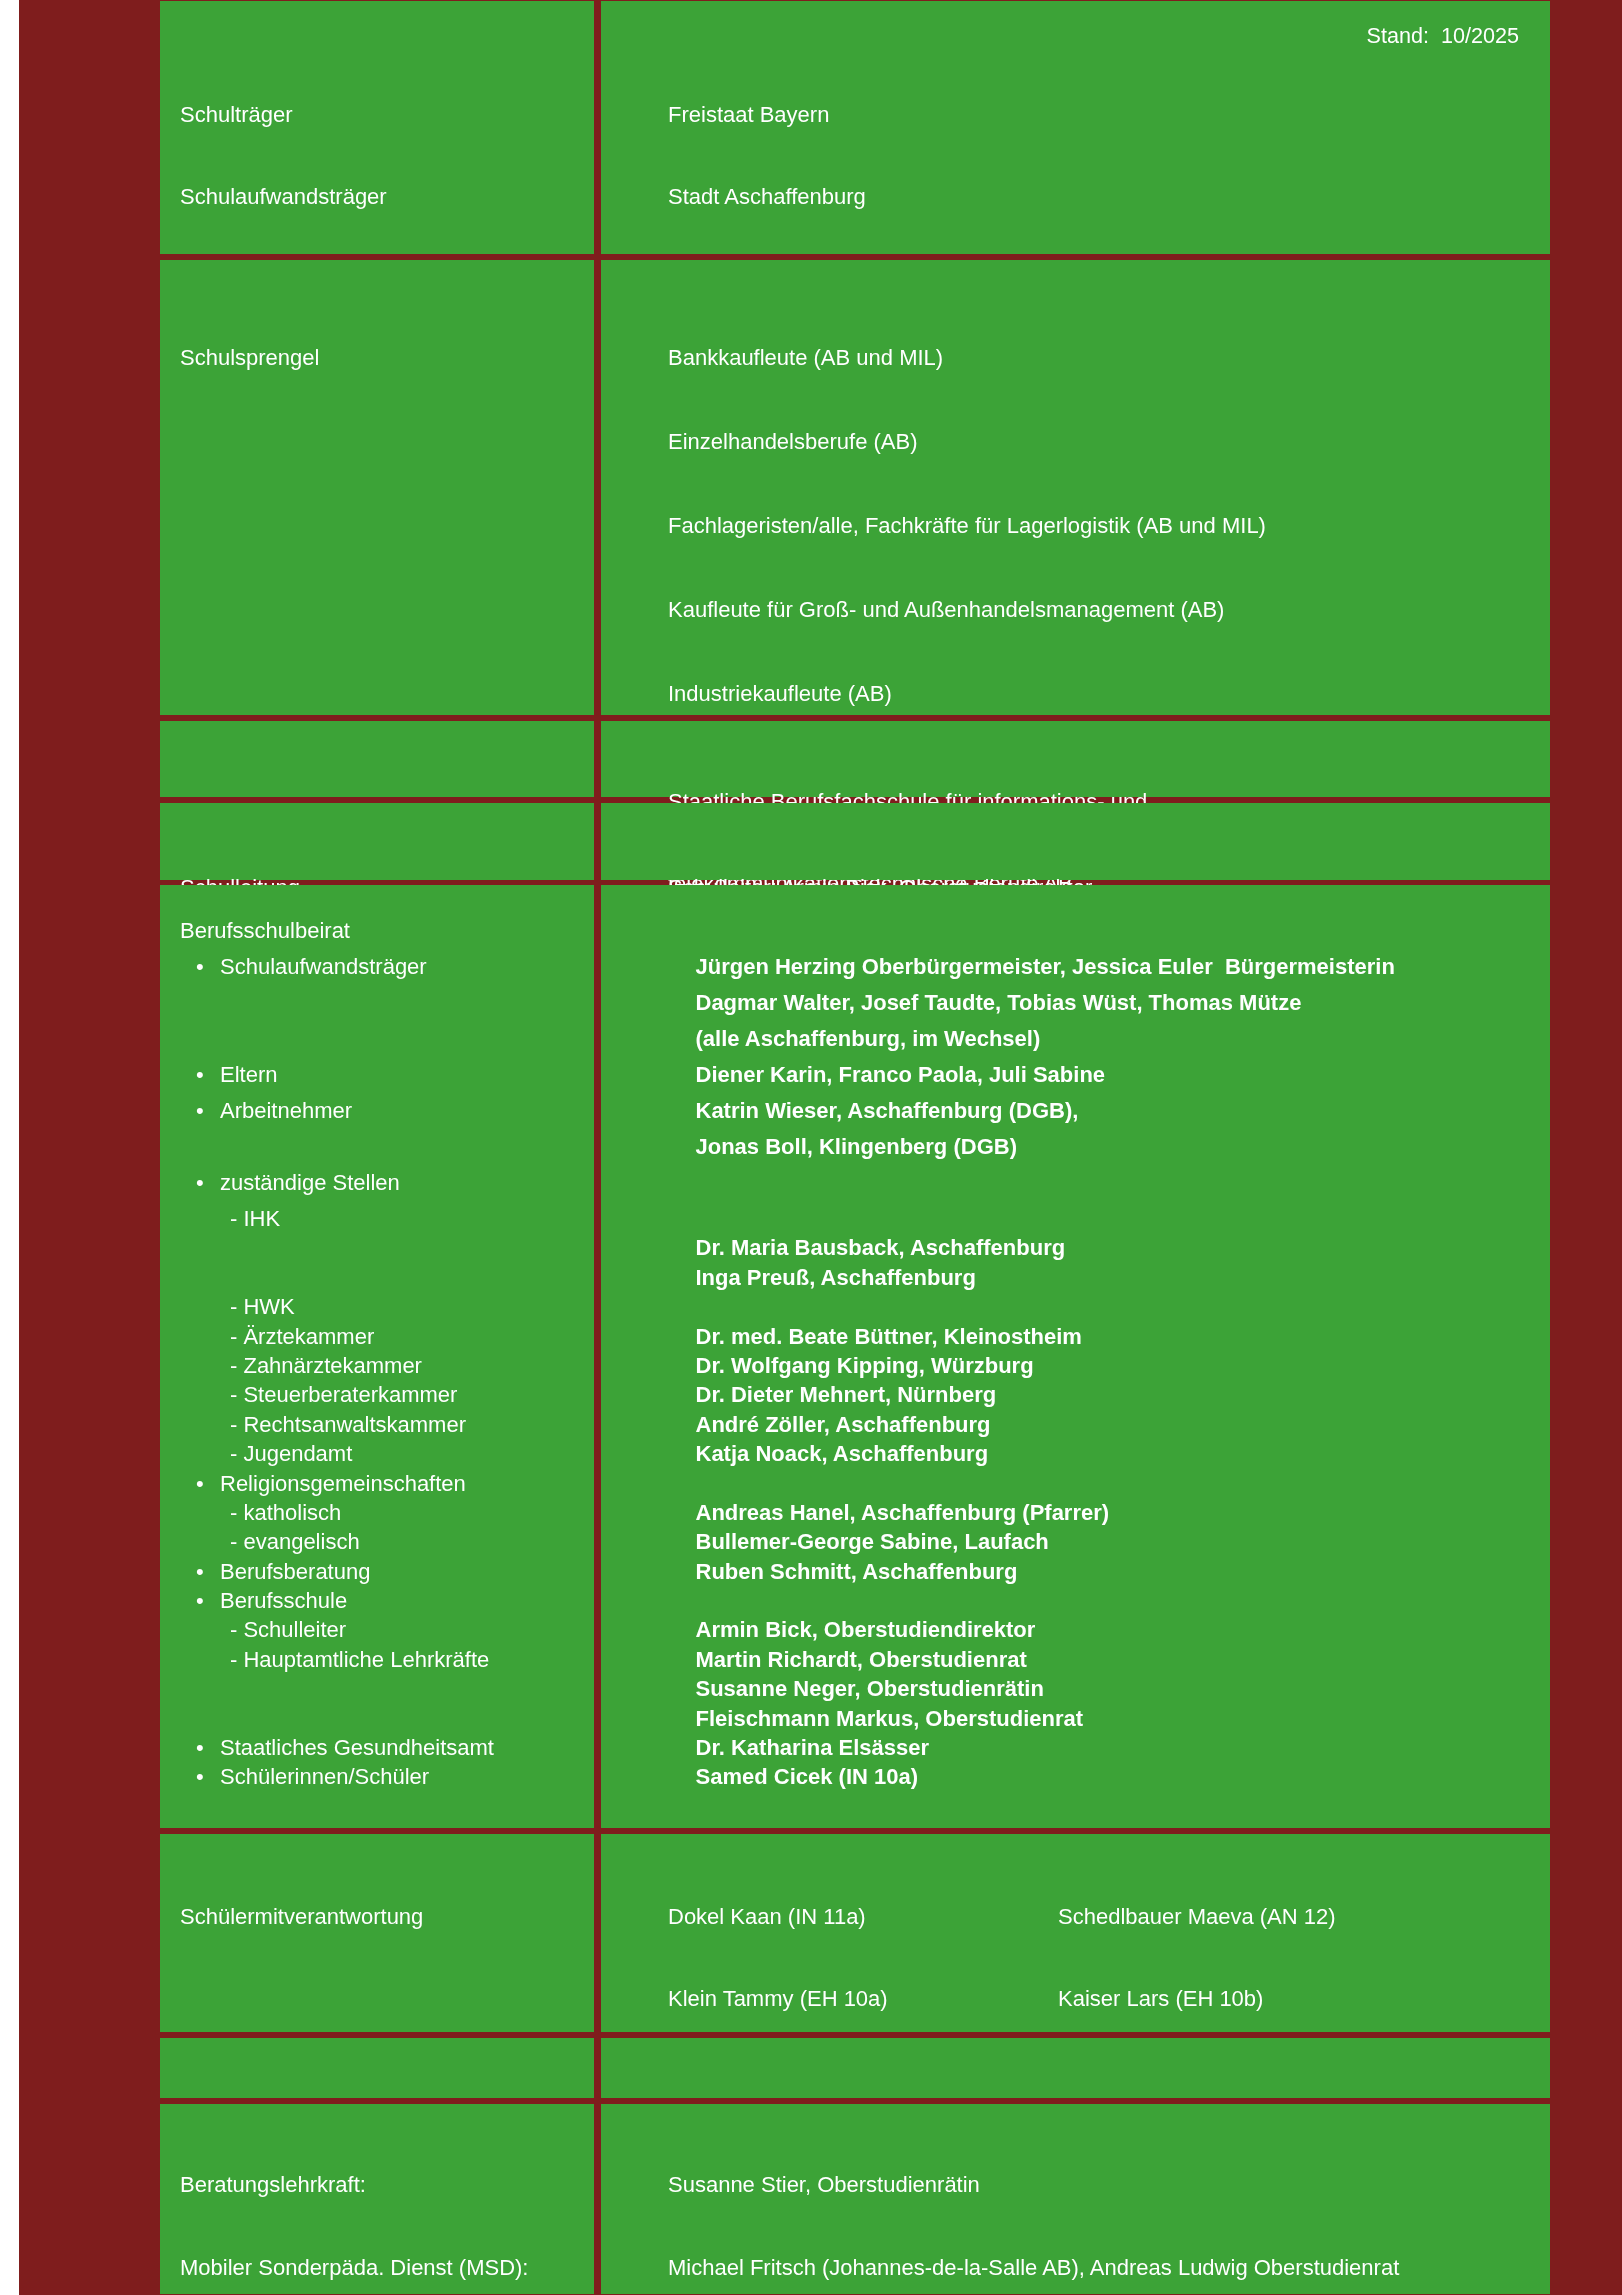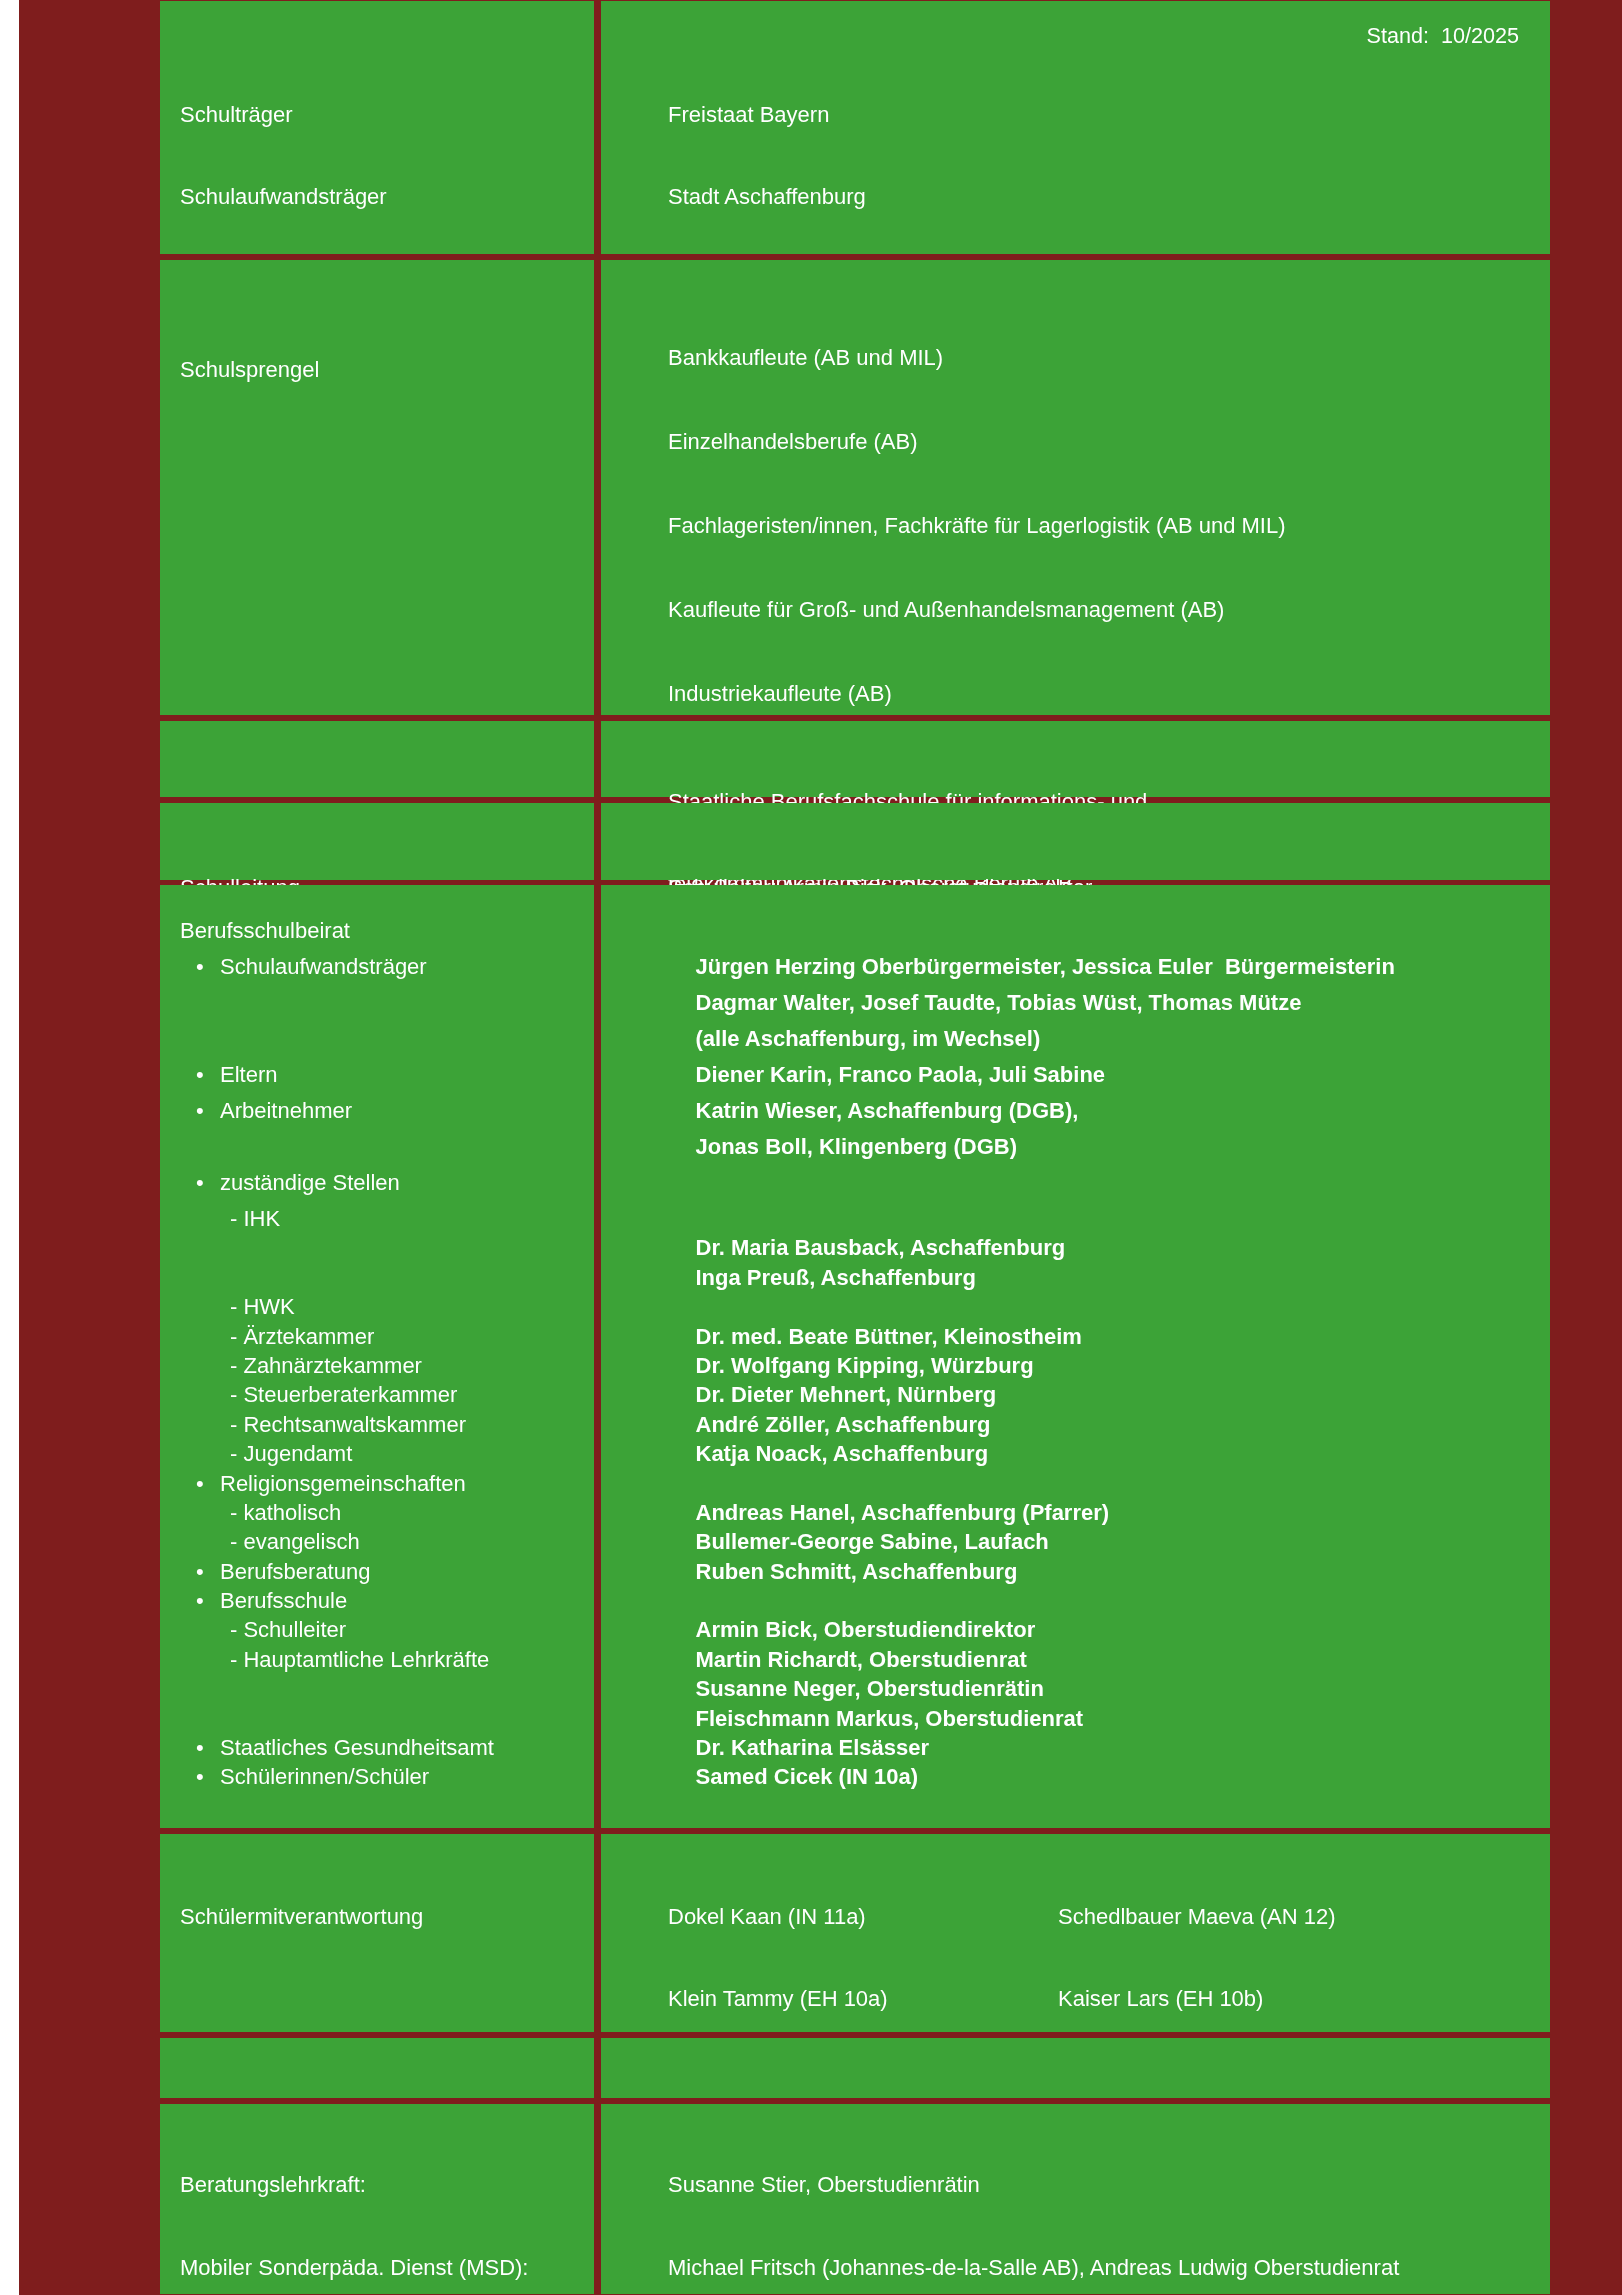--- a/index.html
+++ b/index.html
@@ -27,21 +27,21 @@
   .s5{top:885px;height:943px;}
   .s6{top:1834px;height:198px;}
   .s7{top:2038px;height:60px;}
   .s8{top:2104px;height:190px;}
 
   .s1 .labels{left:20px;top:49px;}
   .s1 .values{left:508px;top:49px;}
   .s1 .line{height:29.4px;}
   .stand{top:22px;right:31px;font-size:21.6px;}
 
-  .s2 .labels{left:20px;top:45px;text-align:right;}
+  .s2 .labels{left:20px;top:33px;text-align:right;}
   .s2 .values{left:508px;top:33px;}
   .s2 .line{height:32px;}
 
   .s3 .values{left:508px;top:15.7px;}
   .s3 .line{height:30px;}
 
   .s4 .labels{left:20px;top:19.6px;}
   .s4 .values{left:508px;top:19.6px;}
   .s4 .line{height:30px;}
 
@@ -96,21 +96,21 @@
 
   <div class="sec s2">
     <div class="bl"></div>
     <div class="br"></div>
     <div class="txt labels">
       <div class="line">Schulsprengel</div>
     </div>
     <div class="txt values">
       <div class="line">Bankkaufleute (AB und MIL)</div>
       <div class="line">Einzelhandelsberufe (AB)</div>
-      <div class="line">Fachlageristen/innen, Fachkräfte für Lagerlogistik (AB und MIL)</div>
+      <div class="line">Fachlageristen/alle, Fachkräfte für Lagerlogistik (AB und MIL)</div>
       <div class="line">Kaufleute für Groß- und Außenhandelsmanagement (AB)</div>
       <div class="line">Industriekaufleute (AB)</div>
       <div class="line">Kaufleute für Büromanagement (AB)</div>
       <div class="line">Kaufleute für Spedition und Logistikdienstleistung (AB und MIL)</div>
       <div class="line">Medizinische Fachangestellte (AB und MIL)</div>
       <div class="line">Notarfachangestellte - 10. Klasse (AB und MIL)</div>
       <div class="line">Rechtsanwaltsfachangestellte (AB und MIL)</div>
       <div class="line">Steuerfachangestellte (AB und MIL)</div>
       <div class="line">Verwaltungsfachangestellte (AB und MIL)</div>
       <div class="line">Zahnmedizinische Fachangestellte (AB und MIL)</div>

